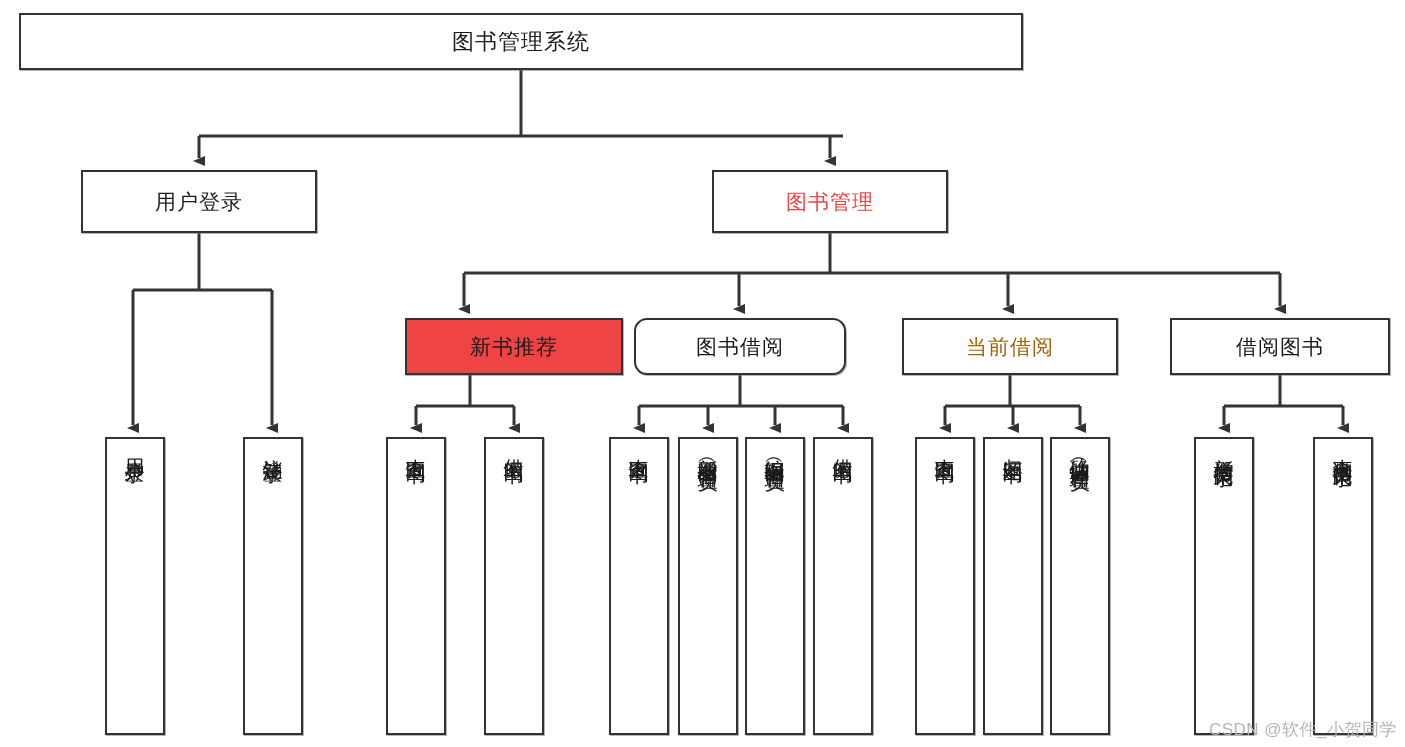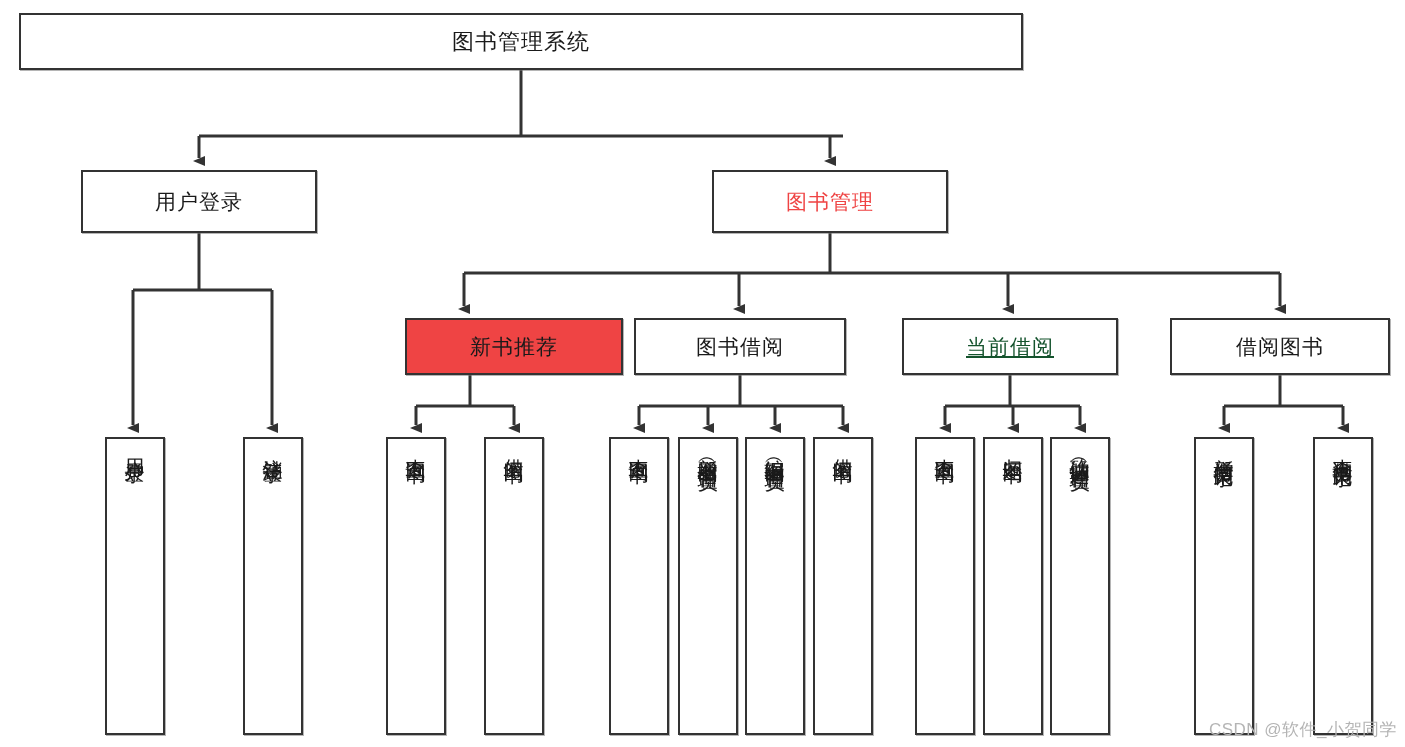--- a/index.html
+++ b/index.html
@@ -136,24 +136,24 @@
   <div class="node h" style="left: 81px; top: 170px; width: 236px; height: 63px; border-color: rgb(51, 51, 51); background: rgb(255, 255, 255); color: rgb(26, 26, 26);">
     <span>用户登录</span>
   </div>
   <div class="node h" style="left: 712px; top: 170px; width: 236px; height: 63px; border-color: rgb(51, 51, 51); background: rgb(255, 255, 255); color: #ef4444;">
     <span>图书管理</span>
   </div>
 
   <div class="node h" style="left: 361px; top: 318px; width: 218px; height: 57px; border-color: rgb(51, 51, 51); background: #ef4444; color: rgb(26, 26, 26); margin-left: 44px;">
     <span>新书推荐</span>
   </div>
-  <div class="node h" style="left: 634px; top: 318px; width: 212px; height: 57px; border-color: rgb(51, 51, 51); background: rgb(255, 255, 255); color: rgb(26, 26, 26);">
+  <div class="node h" style="left: 634px; top: 318px; width: 212px; height: 57px; border-color: rgb(51, 51, 51); background: rgb(255, 255, 255); color: rgb(26, 26, 26); border-radius: 13px;">
     <span>图书借阅</span>
   </div>
-  <div class="node h" style="left: 902px; top: 318px; width: 216px; height: 57px; border-color: rgb(51, 51, 51); background: rgb(255, 255, 255); color: #14532d; text-decoration: underline;">
+  <div class="node h" style="left: 902px; top: 318px; width: 216px; height: 57px; border-color: rgb(51, 51, 51); background: rgb(255, 255, 255); color: #a16207;">
     <span>当前借阅</span>
   </div>
   <div class="node h" style="left: 1170px; top: 318px; width: 220px; height: 57px; border-color: rgb(51, 51, 51); background: rgb(255, 255, 255); color: rgb(26, 26, 26);">
     <span>借阅图书</span>
   </div>
 
   <div class="node v" style="left: 105px; top: 437px; width: 60px; height: 298px; border-color: rgb(51, 51, 51); background: rgb(255, 255, 255); color: rgb(26, 26, 26);">
     <span class="vtext">用户登录</span>
   </div>
   <div class="node v" style="left: 243px; top: 437px; width: 60px; height: 298px; border-color: rgb(51, 51, 51); background: rgb(255, 255, 255); color: rgb(26, 26, 26);">

